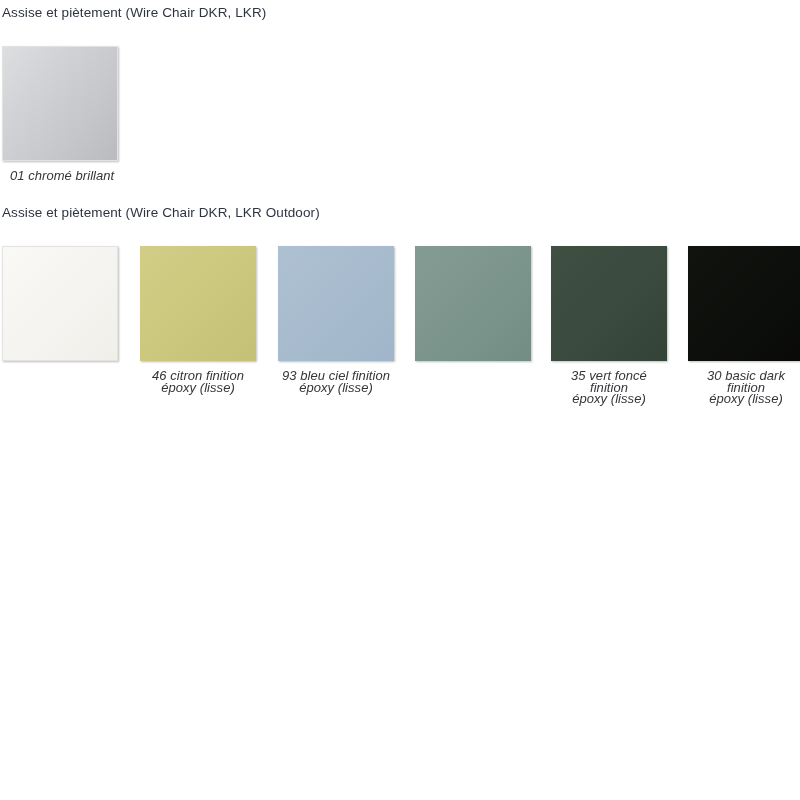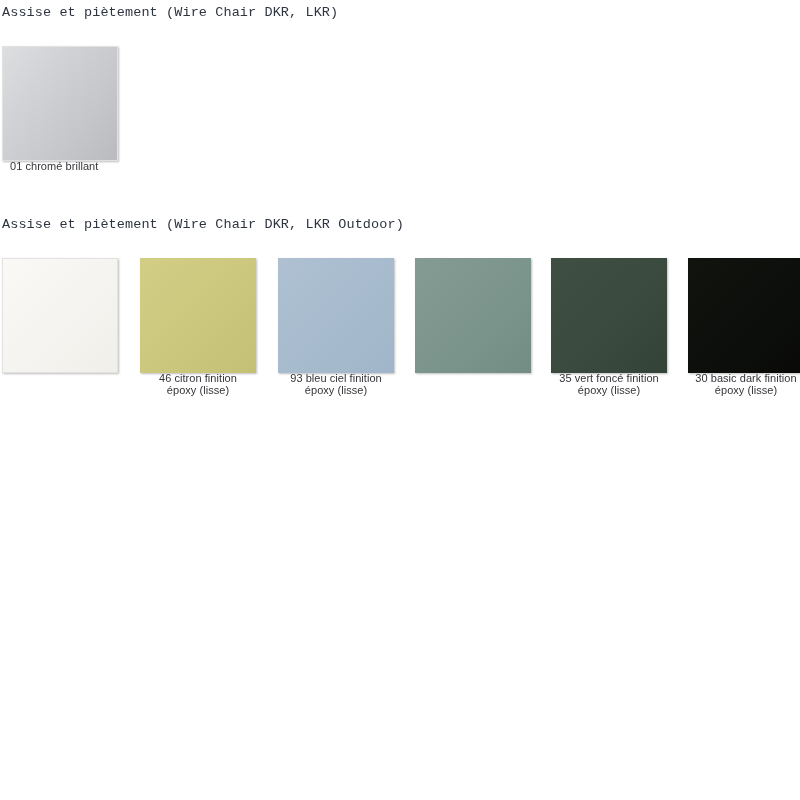--- a/index.html
+++ b/index.html
@@ -25,26 +25,26 @@
     height: 800px;
   }
 
   
   .section {
     position: absolute;
     left: 0;
     width: 800px;
   }
   .section-1 { top: 0px; }
-  .section-2 { top: 212px; }
+  .section-2 { top: 200px; }
 
   .section-title {
     margin: 0;
     padding: 0 0 0 2px;
-    font-family: Liberation Mono, monospace;
+    font-family: Liberation Sans, sans-serif;
     font-size: 13.5px;
     font-weight: 400;
     letter-spacing: 0.1px;
     color: #2e3440;
     line-height: 26px;
     height: 26px;
     white-space: nowrap;
   }
 
   
@@ -65,26 +65,28 @@
     height: 115px;
     box-sizing: border-box;
     box-shadow: 1px 1px 2px rgba(0,0,0,0.26);
   }
 
   .swatch-chip.bordered {
     border: 1px solid #e2e2e2;
   }
 
   .swatch-label {
+    margin-top: 9px;
     font-family: "Liberation Sans", sans-serif;
-    font-size: 11px;
+    font-size: 13px;
     line-height: 11.6px;
     color: #35353a;
     text-align: center;
     letter-spacing: 0.05px;
+    font-style: italic;
   }
 
   .swatch-cell.left-align .swatch-label {
     text-align: left;
     padding-left: 8px;
   }
 
   .swatch-label span { display: block; }
 </style>
 </head>

